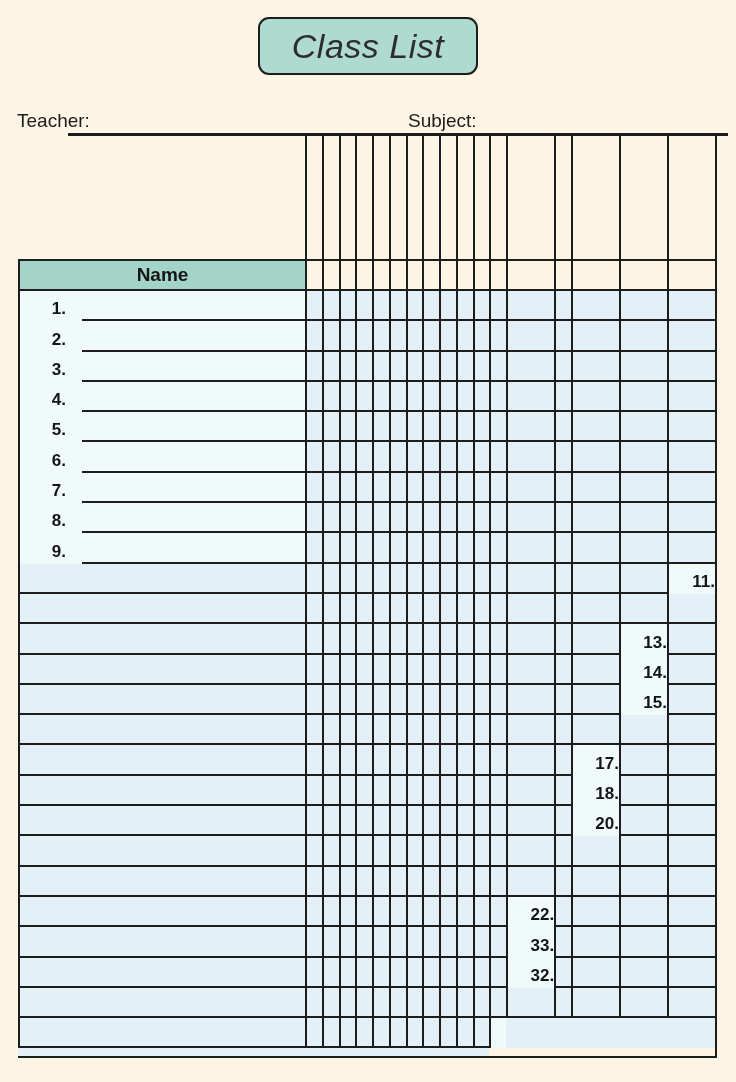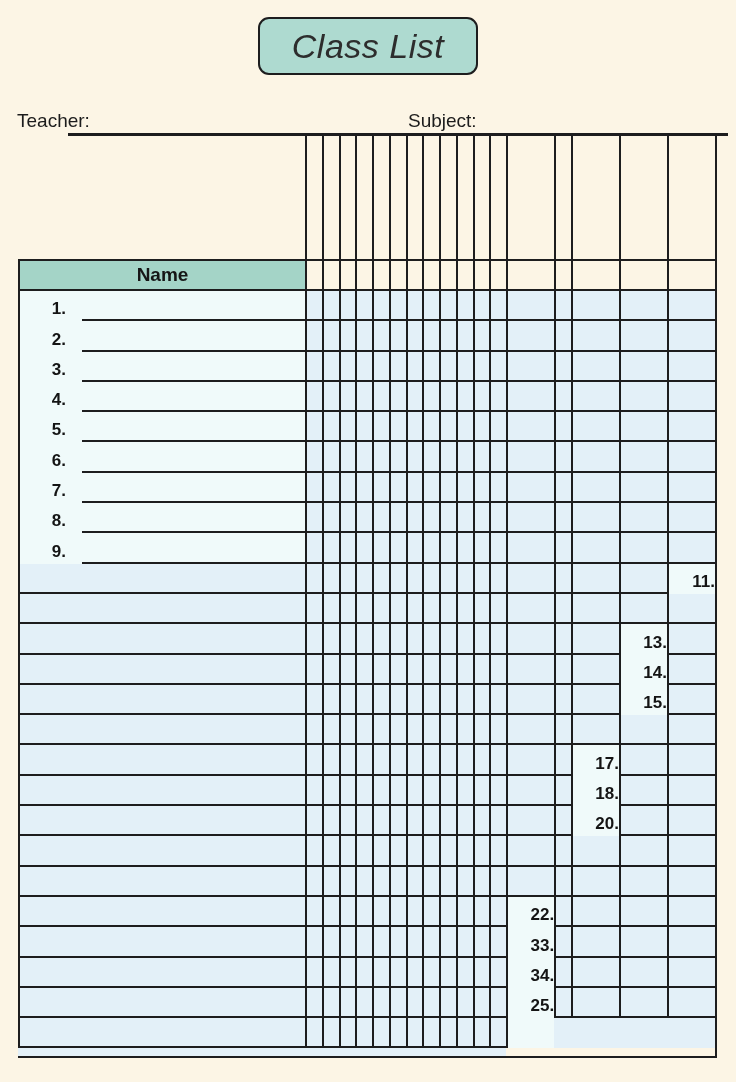--- a/index.html
+++ b/index.html
@@ -590,44 +590,40 @@
       <div class="gcell"></div>
       <div class="gcell"></div>
       <div class="gcell"></div>
       <div class="gcell"></div>
       <div class="gcell"></div>
       <div class="gcell"></div>
       <div class="gcell"></div>
       <div class="gcell"></div>
       <div class="gcell"></div>
       <div class="ncell">
-        <span class="num">34.</span>
-        <div class="wline"></div>
-      </div>
-      <div class="gcell"></div>
-      <div class="gcell"></div>
-      <div class="gcell"></div>
-      <div class="gcell"></div>
-      <div class="gcell"></div>
-      <div class="gcell"></div>
-      <div class="gcell"></div>
-      <div class="gcell"></div>
-      <div class="gcell"></div>
-      <div class="gcell"></div>
-      <div class="gcell"></div>
-      <div class="gcell"></div>
-      <div class="gcell"></div>
-      <div class="gcell"></div>
-      <div class="gcell"></div>
-      <div class="gcell"></div>
-      <div class="gcell"></div>
-      <div class="ncell">
-        <span class="num">25.</span>
-        <div class="wline"></div>
-      </div>
+        <span class="num">32.</span>
+        <div class="wline"></div>
+      </div>
+      <div class="gcell"></div>
+      <div class="gcell"></div>
+      <div class="gcell"></div>
+      <div class="gcell"></div>
+      <div class="gcell"></div>
+      <div class="gcell"></div>
+      <div class="gcell"></div>
+      <div class="gcell"></div>
+      <div class="gcell"></div>
+      <div class="gcell"></div>
+      <div class="gcell"></div>
+      <div class="gcell"></div>
+      <div class="gcell"></div>
+      <div class="gcell"></div>
+      <div class="gcell"></div>
+      <div class="gcell"></div>
+      <div class="gcell"></div>
       <div class="gcell"></div>
       <div class="gcell"></div>
       <div class="gcell"></div>
       <div class="gcell"></div>
       <div class="gcell"></div>
       <div class="gcell"></div>
       <div class="gcell"></div>
       <div class="gcell"></div>
       <div class="gcell"></div>
       <div class="gcell"></div>

